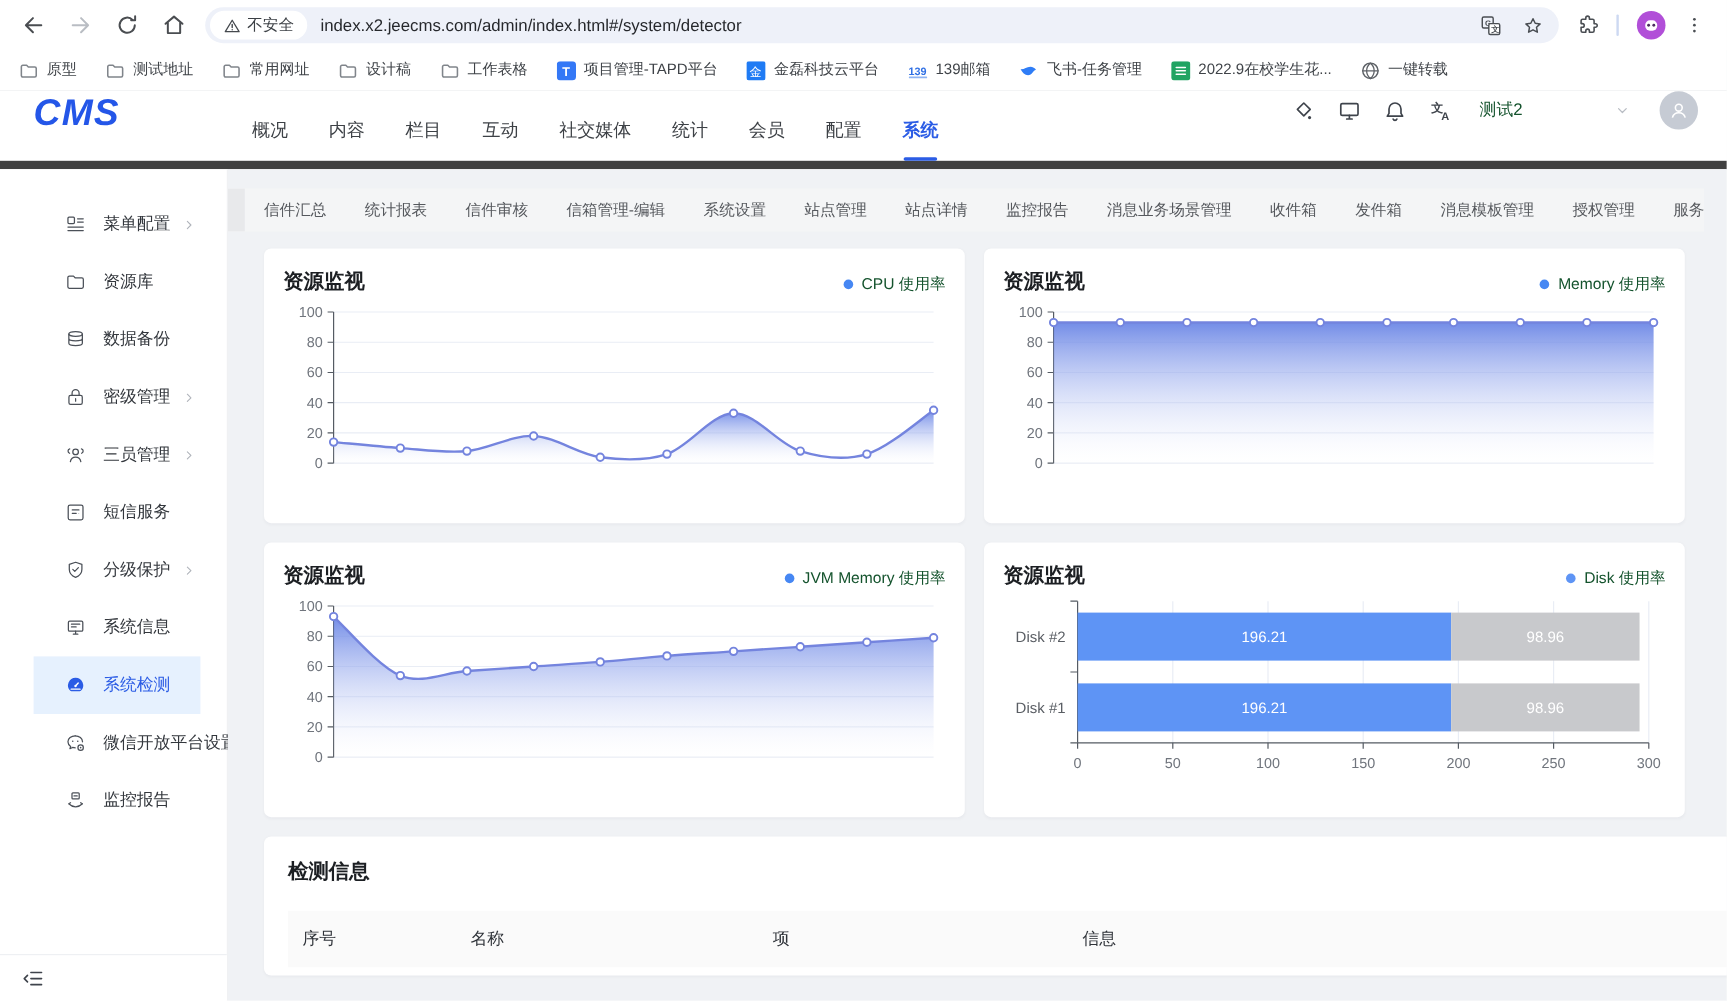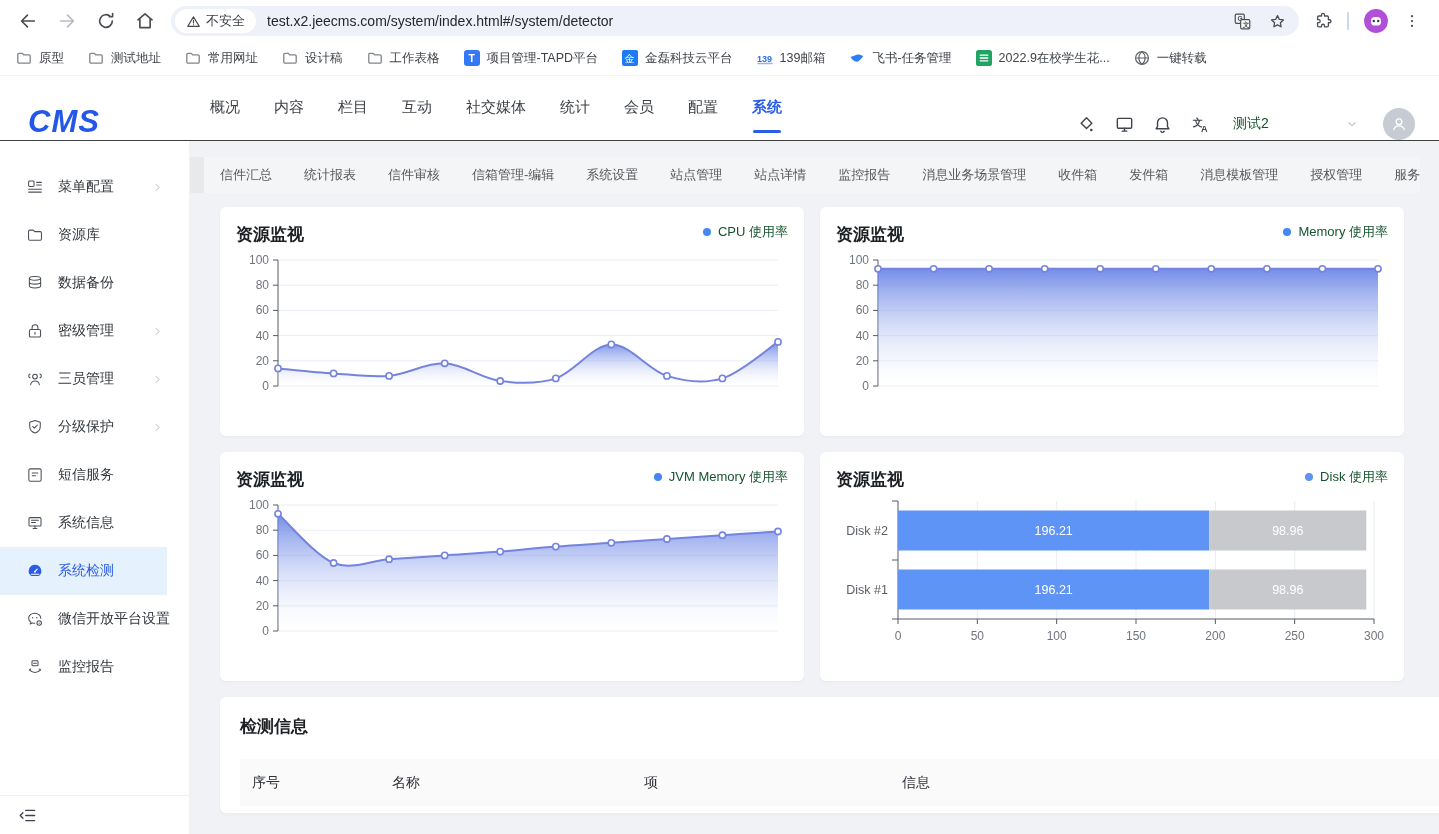--- a/index.html
+++ b/index.html
@@ -18,58 +18,58 @@
   .url-text { margin-left:11px; font-size:14px; color:#26282c; }
   .pill-right { margin-left:auto; display:flex; align-items:center; gap:16px; color:#4a4e53; }
   .pill-right .ic { width:19px; height:19px; }
   .chrome-right { display:flex; align-items:center; margin-left:14px; gap:14px; }
   .chrome-sep { width:2px; height:18px; background:#cdd9f2; border-radius:1px; }
   .avatar-browser { width:26px; height:26px; }
   .kebab { width:18px; height:18px; color:#4a4e53; }
 
   
   .bookmarks { position:absolute; top:42px; left:0; right:0; height:34px; display:flex; align-items:center; gap:24px; padding-left:16px; border-bottom:1px solid #f3f4f5; }
-  .bm { display:flex; gap:7px; font-size:12.5px; color:#3f4348; cursor:default; }
+  .bm { display:flex; align-items:center; gap:7px; font-size:12.5px; color:#3f4348; cursor:default; }
   .bm .ic { width:16px; height:16px; color:#80858b; }
 
   
-  .appheader { position:absolute; top:76px; left:0; right:0; height:65px; background:#fff; border-bottom:1px solid #404040; display:flex; align-items:flex-end; }
+  .appheader { position:absolute; top:76px; left:0; right:0; height:65px; background:#fff; border-bottom:7px solid #404040; display:flex; align-items:flex-start; }
   .logo { margin-left:28px; width:112px; font-size:31px; font-weight:800; font-style:italic; color:#2456e8; letter-spacing:1px; }
   .mainnav { display:flex; gap:34px; margin-left:70px; }
   .nav-item { font-size:15px; color:#3d4146; height:65px; display:flex; align-items:center; position:relative; cursor:pointer; }
   .nav-item.active { color:var(--accent); font-weight:bold; }
   .nav-item.active::after { content:""; position:absolute; bottom:7px; left:50%; transform:translateX(-50%); width:28px; height:3px; border-radius:2px; background:var(--accent); }
   .hright { margin-left:auto; display:flex; align-items:center; margin-right:24px; }
   .hicon { width:21px; height:21px; color:#3f444c; margin-left:17px; cursor:pointer; }
   .site-selector { display:flex; align-items:center; justify-content:space-between; width:126px; margin-left:22px; cursor:pointer; }
   .site-name { font-size:14px; color:#14532d; }
   .site-selector .ic { width:14px; height:14px; color:#b9bdc4; }
   .avatar-app { width:32px; height:32px; border-radius:50%; background:#c6cbd4; margin-left:24px; display:flex; align-items:center; justify-content:center; }
   .avatar-app svg { width:20px; height:20px; stroke:#fff; fill:none; stroke-width:1.6; }
 
   
   .sidebar { position:absolute; top:141px; left:0; width:190px; bottom:0; background:#fff; border-right:1px solid #f0f1f3; }
-  .side-items { padding-top:22px; }
+  .side-items { padding-top:22px;padding-left:28px; }
   .side-item { height:48px; display:flex; align-items:center; padding:0 12px 0 26px; font-size:14px; color:#33373d; cursor:pointer; }
   .side-item .ic { width:18px; height:18px; margin-right:14px; color:#4b5058; flex:none; }
   .side-item .lbl { white-space:nowrap; }
   .side-item .chev { margin-left:auto; width:11px; height:11px; color:#b0b4bb; }
   .side-item.active { background:#e6f1fe; color:var(--accent); margin-right:22px; }
   .side-item.active .ic { color:var(--accent); }
   .side-footer { position:absolute; bottom:0; left:0; width:189px; height:39px; border-top:1px solid #eef0f3; display:flex; align-items:center; padding-left:18px; background:#fff; }
   .collapse-btn { width:19px; height:19px; color:#3f444c; cursor:pointer; }
 
   
   .main { position:absolute; top:141px; left:190px; right:0; bottom:0; background:#f0f2f5; }
   .tabbar { position:absolute; top:16px; left:0; right:19px; height:36px; background:#f4f5f6; display:flex; align-items:stretch; overflow:hidden; }
   .sliver { width:14px; background:#e8e9eb; flex:none; }
   .tab { padding:0 16px; display:flex; align-items:center; font-size:13px; color:#55585d; white-space:nowrap; cursor:pointer; flex:none; }
 
   .card { position:absolute; background:#fff; border-radius:6px; box-shadow:0 1px 3px rgba(31,35,41,.04); }
-  .card-head { display:flex; justify-content:space-between; align-items:flex-start; padding:16px 16px 0 16px; }
+  .card-head { display:flex; justify-content:space-between; align-items:flex-end; padding:16px 16px 0 16px; }
   .card-title { font-size:17px; font-weight:bold; color:#1c1f23; }
   .legend { display:flex; align-items:center; gap:7px; font-size:13px; color:#14532d; cursor:pointer; }
   .legend-dot { width:8px; height:8px; border-radius:50%; display:inline-block; }
   .chart-body { padding:4px 8px 0 12px; }
   svg text { font-family:"Liberation Sans","DejaVu Sans",sans-serif; }
   .tick { font-size:12px; fill:#70757d; }
   .cat-lbl { font-size:12.5px; fill:#5a5e64; }
   .bar-val { font-size:12.5px; fill:#ffffff; }
 
   .panel-head { display:flex; justify-content:space-between; align-items:center; padding:18px 20px 0; }
@@ -104,21 +104,21 @@
   <div class="url-pill">
     <div class="secure-chip">
       <span class="ic">
           <svg viewBox="0 0 24 24">
             <path d="M12 4.6L2.8 19.8h18.4z" stroke-width="1.7"></path>
             <path d="M12 10.2v4.2M12 17.2h.02" stroke-width="1.9"></path>
           </svg>
         </span>
       <span>不安全</span>
     </div>
-    <span class="url-text">test.x2.jeecms.com/system/index.html#/system/detector</span>
+    <span class="url-text">index.x2.jeecms.com/admin/index.html#/system/detector</span>
     <span class="pill-right">
       <span class="ic">
           <svg viewBox="0 0 24 24">
             <rect x="2.8" y="2.8" width="11.5" height="11.5" rx="1.6"></rect>
             <text x="5.6" y="11.8" font-size="8.5" stroke="none" fill="currentColor" font-weight="bold">G</text>
             <rect x="9.7" y="9.7" width="11.5" height="11.5" rx="1.6" fill="#fff"></rect>
             <text x="12.2" y="18.8" font-size="8.5" stroke="none" fill="currentColor" font-weight="bold">文</text>
           </svg>
         </span>
       <span class="ic">
@@ -364,41 +364,41 @@
     <span class="lbl">三员管理</span>
     <span class="ic chev" style="display: inline-flex;">
           <svg viewBox="0 0 24 24">
             <path d="M9 5.5l6.5 6.5L9 18.5" stroke-width="2"></path>
           </svg>
         </span>
   </div>
       <div class="side-item">
     <span class="ic side-ic">
           <svg viewBox="0 0 24 24">
-            <path d="M12 3.4l7 2.3v5.5c0 4.4-2.9 7.4-7 8.9-4.1-1.5-7-4.5-7-8.9V5.7z" stroke-width="1.4"></path>
-            <path d="M8.9 11.3l2.2 2.2 4-4.1" stroke-width="1.4"></path>
-          </svg>
-        </span>
-    <span class="lbl">分级保护</span>
-    <span class="ic chev" style="display: inline-flex;">
-          <svg viewBox="0 0 24 24">
-            <path d="M9 5.5l6.5 6.5L9 18.5" stroke-width="2"></path>
-          </svg>
-        </span>
-  </div>
-      <div class="side-item">
-    <span class="ic side-ic">
-          <svg viewBox="0 0 24 24">
             <rect x="3.8" y="3.8" width="16.4" height="16.4" rx="2" stroke-width="1.4"></rect>
             <path d="M8.3 9.3h7.4M8.3 13h4.4" stroke-width="1.4"></path>
             <circle cx="15.6" cy="13" r=".4" fill="currentColor" stroke="none"></circle>
           </svg>
         </span>
     <span class="lbl">短信服务</span>
 
+  </div>
+      <div class="side-item">
+    <span class="ic side-ic">
+          <svg viewBox="0 0 24 24">
+            <path d="M12 3.4l7 2.3v5.5c0 4.4-2.9 7.4-7 8.9-4.1-1.5-7-4.5-7-8.9V5.7z" stroke-width="1.4"></path>
+            <path d="M8.9 11.3l2.2 2.2 4-4.1" stroke-width="1.4"></path>
+          </svg>
+        </span>
+    <span class="lbl">分级保护</span>
+    <span class="ic chev" style="display: inline-flex;">
+          <svg viewBox="0 0 24 24">
+            <path d="M9 5.5l6.5 6.5L9 18.5" stroke-width="2"></path>
+          </svg>
+        </span>
   </div>
       <div class="side-item">
     <span class="ic side-ic">
           <svg viewBox="0 0 24 24">
             <rect x="4" y="4.8" width="16" height="11.2" rx="1.4" stroke-width="1.4"></rect>
             <path d="M7.4 8.2h9.2M7.4 11.2h5.2M9.5 19.3h5M12 16v3.3" stroke-width="1.4"></path>
           </svg>
         </span>
     <span class="lbl">系统信息</span>
 

